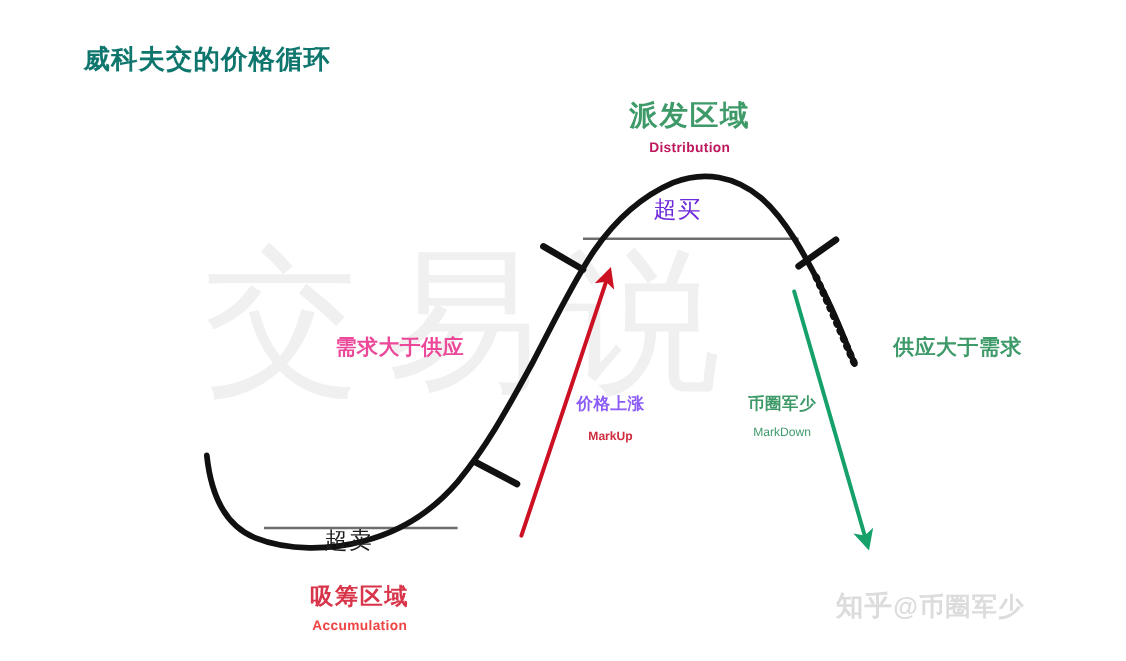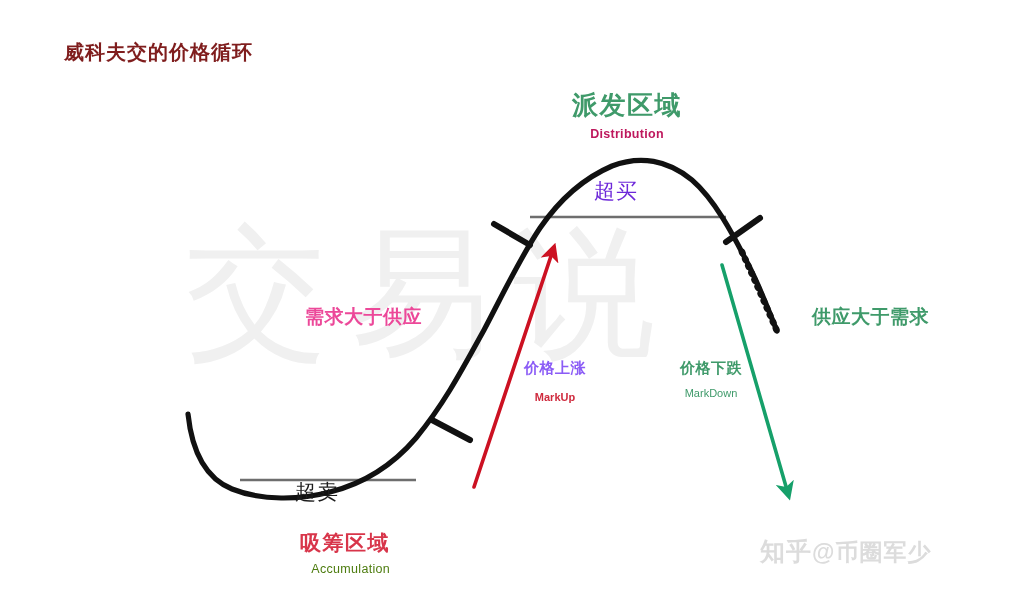--- a/index.html
+++ b/index.html
@@ -27,25 +27,25 @@
   }
   .lbl {
     position: absolute;
     white-space: nowrap;
     line-height: 1.05;
     user-select: none;
   }
 
   
   #title-label {
-    left: 64px;
+    left: 76px;
     top: 42px;
-    font-size: 20px;
-    font-weight: 700;
-    color: #7f1d1d;
+    font-size: 24px;
+    font-weight: 700;
+    color: #0f766e;
     letter-spacing: 1px;
   }
 
   
   #distribution-zone {
     left: 567px;
     top: 92px;
     text-align: center;
     width: 120px;
   }
@@ -62,36 +62,36 @@
     font-size: 12.5px;
     font-weight: 700;
     color: #be185d;
     letter-spacing: 0.3px;
   }
 
   
   #accumulation-zone {
     left: 264px;
     top: 532px;
-    text-align: right;
+    text-align: center;
     width: 126px;
   }
   #accumulation-zone .cn {
     display: block;
     font-size: 21px;
     font-weight: 700;
     color: #d8354a;
     letter-spacing: 1.5px;
   }
   #accumulation-zone .en {
     display: block;
     margin-top: 9px;
     font-size: 12.5px;
-    font-weight: 400;
-    color: #4d7c0f;
+    font-weight: 700;
+    color: #ef4444;
     letter-spacing: 0.3px;
   }
 
   
   #overbought-label {
     left: 594px;
     top: 180px;
     font-size: 21px;
     color: #6d28d9;
     letter-spacing: 1px;
@@ -256,21 +256,21 @@
   <div class="lbl" id="demand-label">需求大于供应</div>
 
   <div class="lbl" id="supply-label">供应大于需求</div>
 
   <div class="lbl" id="markup-block">
     <span class="cn">价格上涨</span>
     <span class="en">MarkUp</span>
   </div>
 
   <div class="lbl" id="markdown-block">
-    <span class="cn">价格下跌</span>
+    <span class="cn">币圈军少</span>
     <span class="en">MarkDown</span>
   </div>
 
   <div class="lbl" id="accumulation-zone">
     <span class="cn">吸筹区域</span>
     <span class="en">Accumulation</span>
   </div>
 
   <div class="lbl" id="corner-watermark">
     <span>知乎</span><span class="wm-at">@币圈军少</span>

